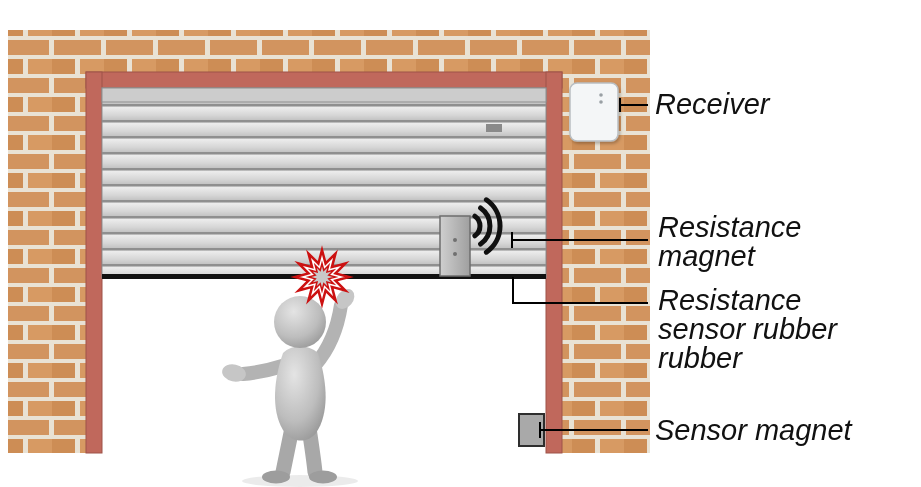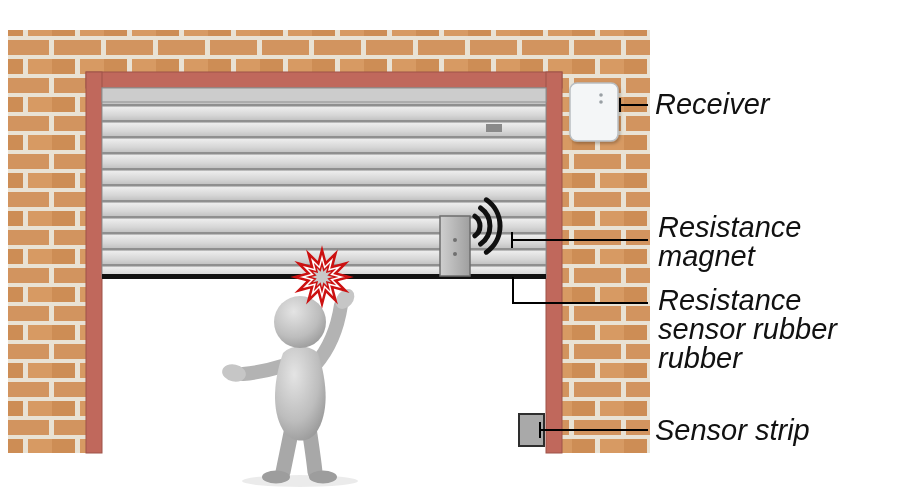--- a/index.html
+++ b/index.html
@@ -132,15 +132,15 @@
     <div>Resistance</div>
     <div>magnet</div>
   </div>
 
   <div class="label" style="left:658px; top:286px">
     <div>Resistance</div>
     <div>sensor rubber</div>
     <div>rubber</div>
   </div>
 
-  <div class="label" style="left:655px; top:416px">Sensor strip</div>
+  <div class="label" style="left:655px; top:416px">Sensor magnet</div>
 
 </div>
 
 </body></html>

